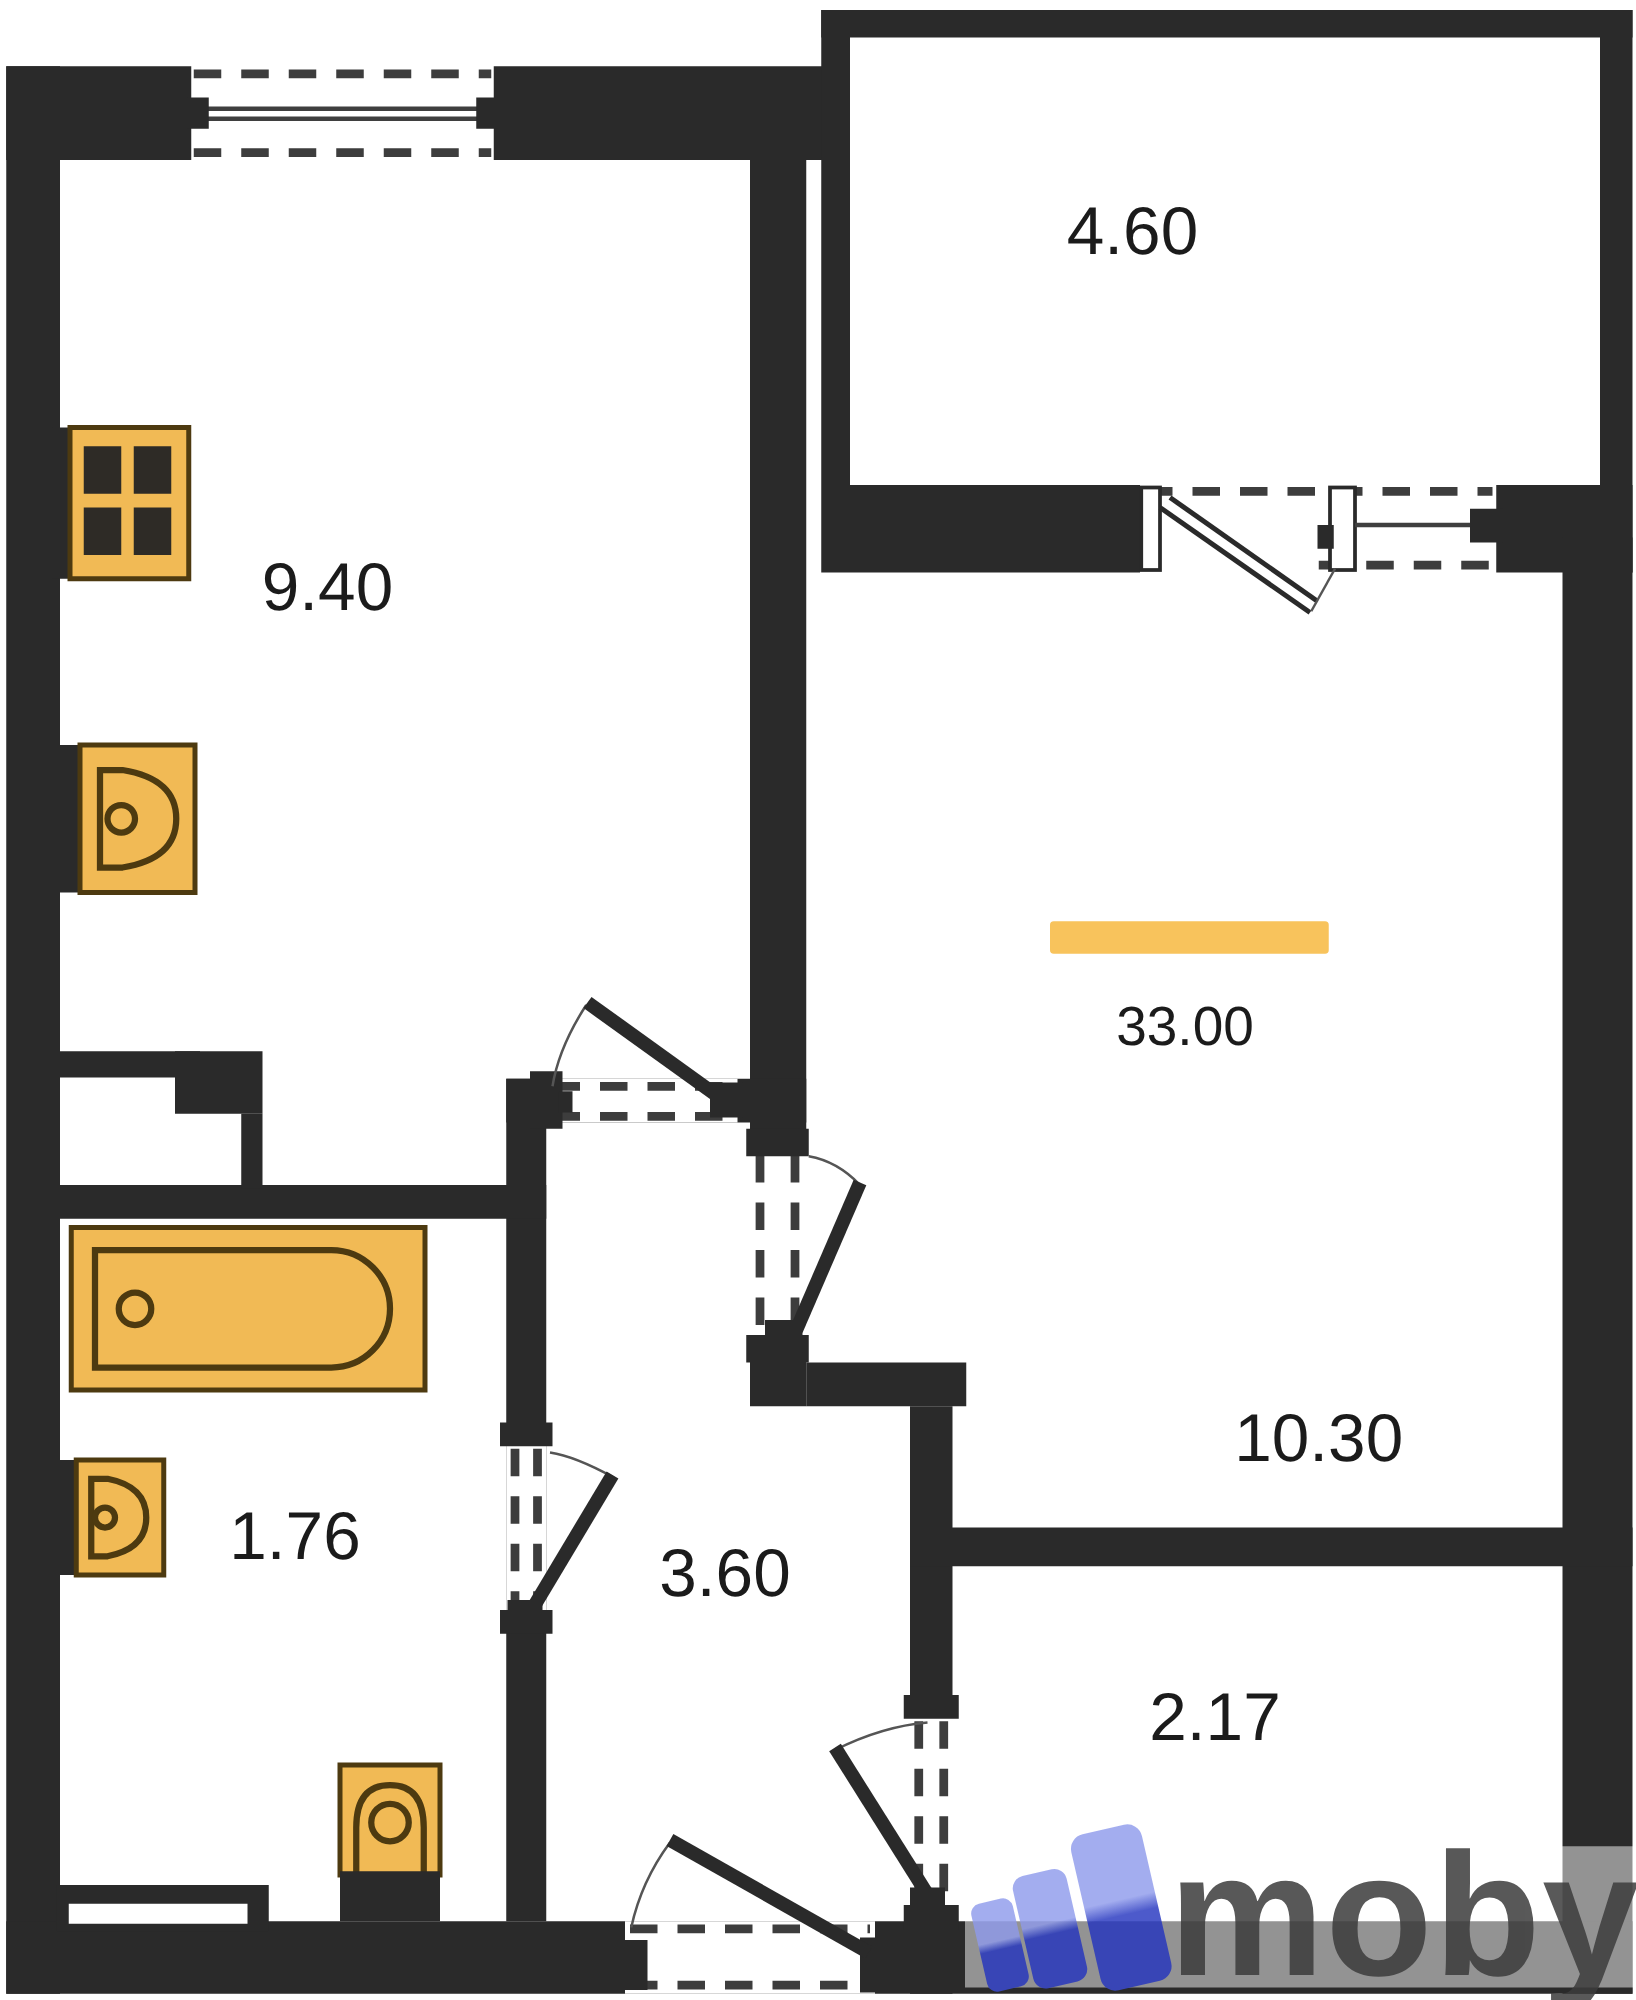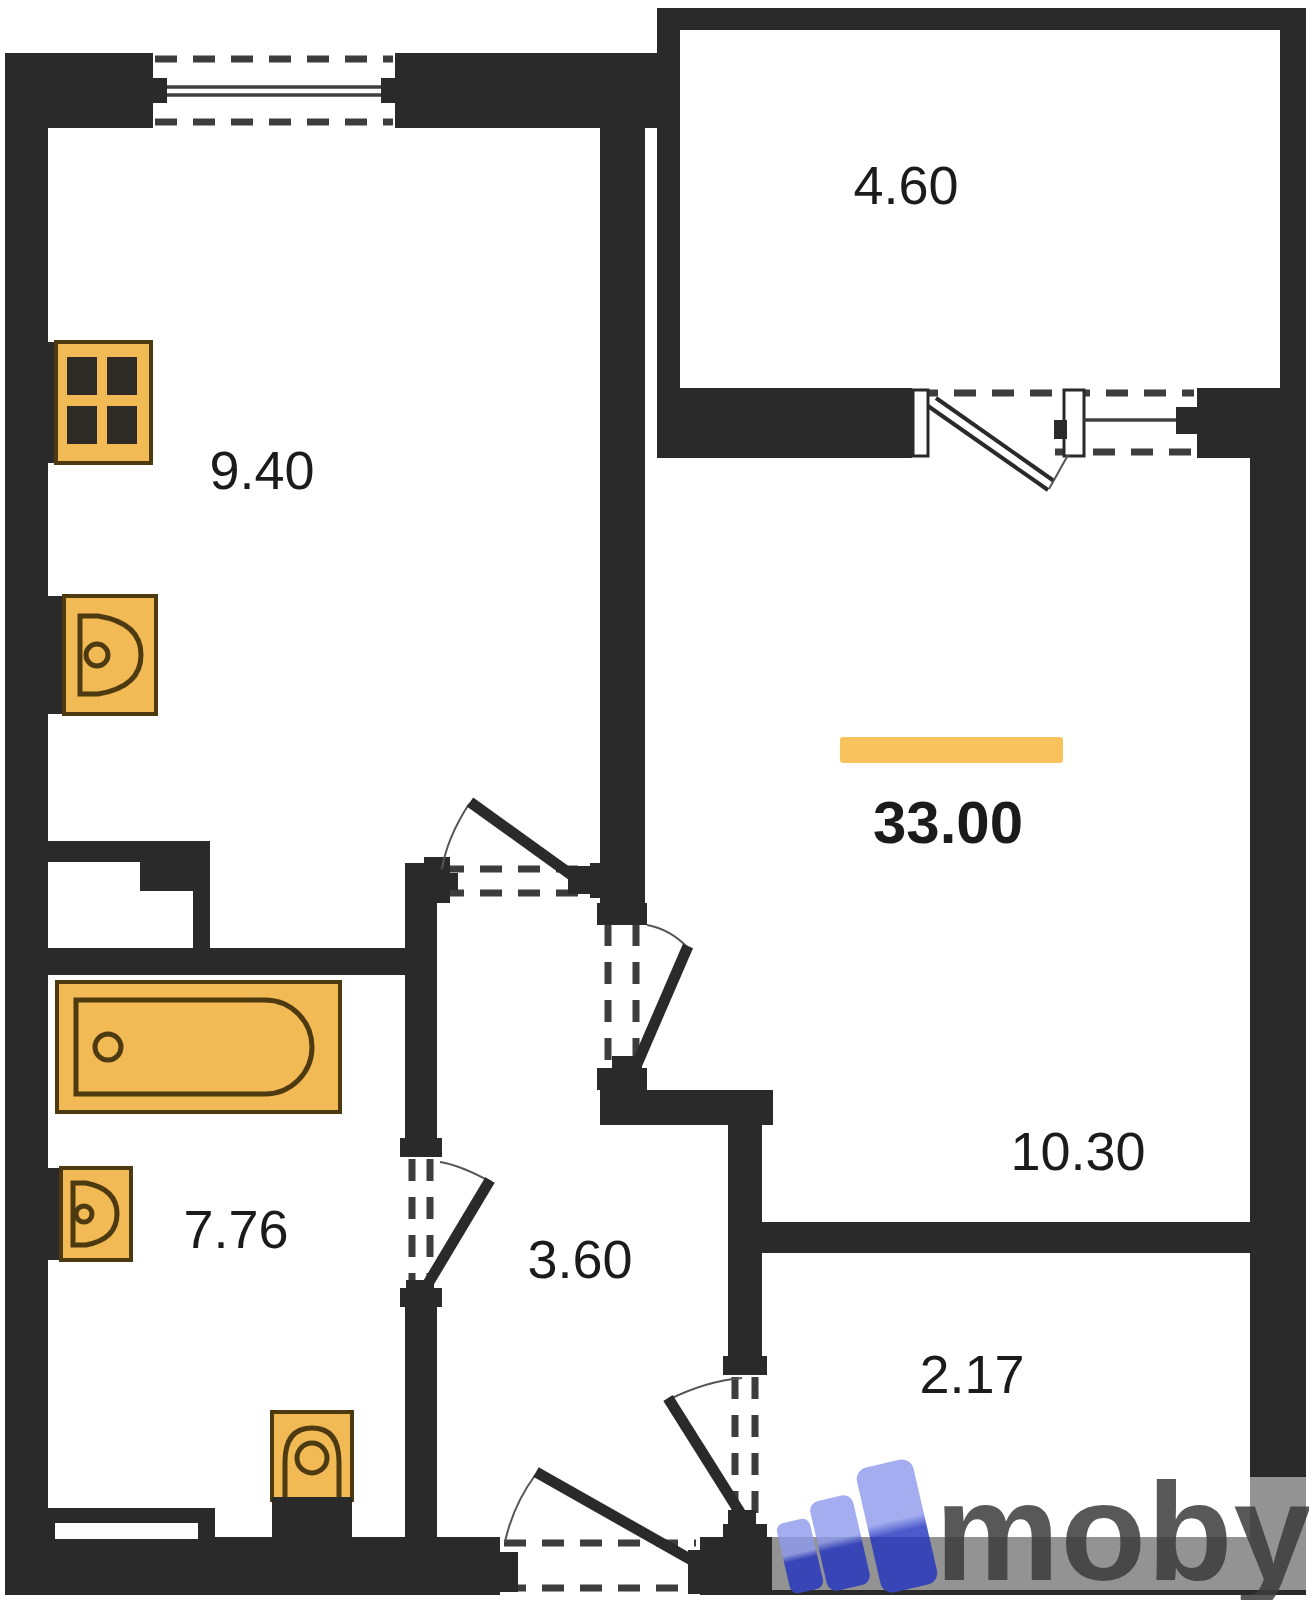--- a/index.html
+++ b/index.html
@@ -19,21 +19,21 @@
   .arc     { stroke:#555555; stroke-width:2; fill:none; }
   .frame   { fill:#ffffff; stroke: var(--wall,#2a2a2a); stroke-width:3; }
   .fixture { fill: var(--fixture, #f1ba55); stroke: var(--fixture-outline, #4d3a10); stroke-width:4; }
   .fixture-line { stroke: var(--fixture-outline, #4d3a10); stroke-width:5; fill:none; }
   .burner  { fill:#2e2b26; }
 
   .room-label {
     position:absolute; transform:translate(-50%,-50%);
     font-size:54px; color: var(--label, #1b1b1b); white-space:nowrap;text-align:center;
   }
-  .total-value { font-size:60px; font-weight:bold; }
+  .total-value { font-size:44px; font-weight:normal; }
   .total-bar {
     position:absolute; left:840px; top:737px; width:223px; height:26px;
     background: var(--highlight, #f8c35c); border-radius:3px;
   }
   .logo-word {
     position:absolute; left:935px; top:1462px;
     font-size:140px; font-weight:bold; line-height:1; letter-spacing:1px;
     color: var(--logo-text, #3c3c3c); opacity:0.85; white-space:nowrap;
   }
 </style>
@@ -197,22 +197,22 @@
     <g opacity="0.9">
       <rect x="772" y="1477" width="537" height="113" fill="rgba(255,255,255,0.55)"></rect>
       <rect x="783" y="1520" width="34" height="72" rx="8" fill="url(#logoGrad)" transform="rotate(-13 800 1556)"></rect>
       <rect x="818" y="1497" width="44" height="92" rx="10" fill="url(#logoGrad)" transform="rotate(-13 840 1543)"></rect>
       <rect x="868" y="1462" width="58" height="128" rx="12" fill="url(#logoGrad)" transform="rotate(-13 897 1526)"></rect>
     </g>
   </svg>
 
   <div class="room-label" style="left:906px;  top:185px">4.60</div>
   <div class="room-label" style="left:262px;  top:470px">9.40</div>
-  <div class="room-label" style="left:1078px; top:1151px">10.30</div>
-  <div class="room-label" style="left:236px;  top:1229px">7.76</div>
+  <div class="room-label" style="left:1055px; top:1151px">10.30</div>
+  <div class="room-label" style="left:236px;  top:1229px">1.76</div>
   <div class="room-label" style="left:580px;  top:1259px">3.60</div>
   <div class="room-label" style="left:972px;  top:1374px">2.17</div>
 
   <div class="total-bar"></div>
   <div class="room-label total-value" style="left:948px; top:822px">33.00</div>
 
   <div class="logo-word">moby</div>
 
 </div>
 

